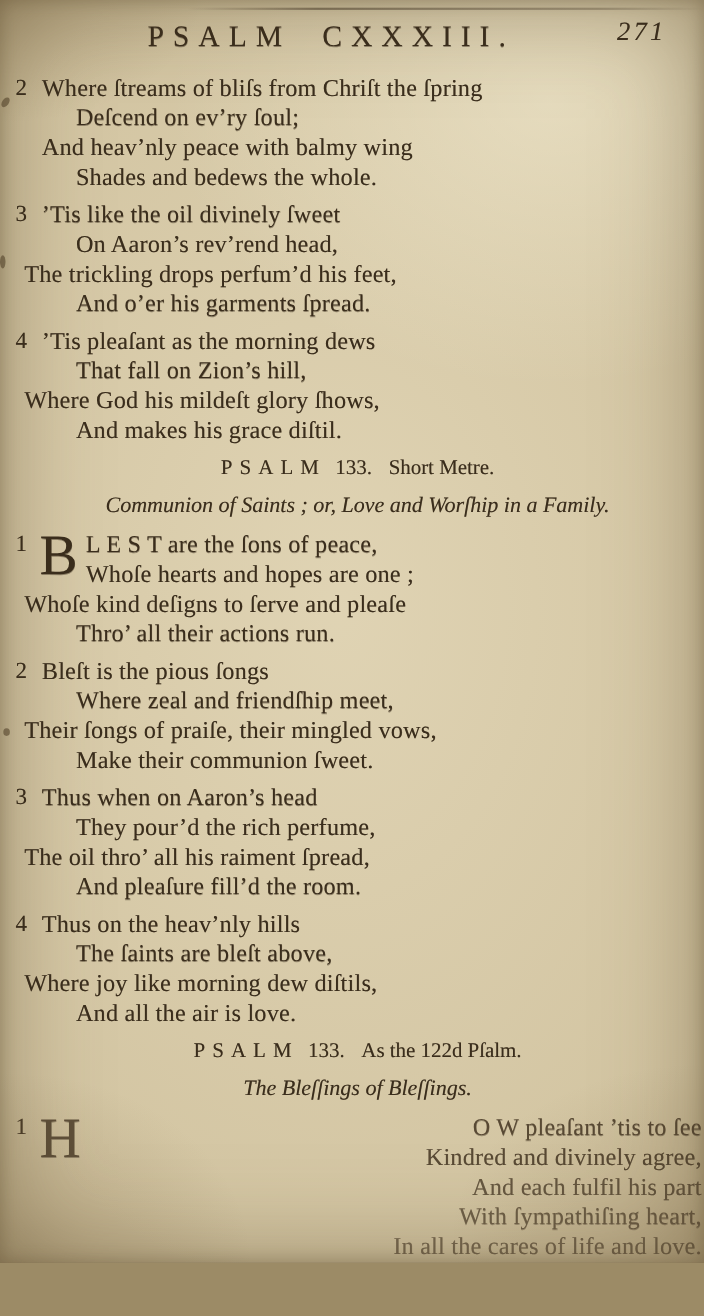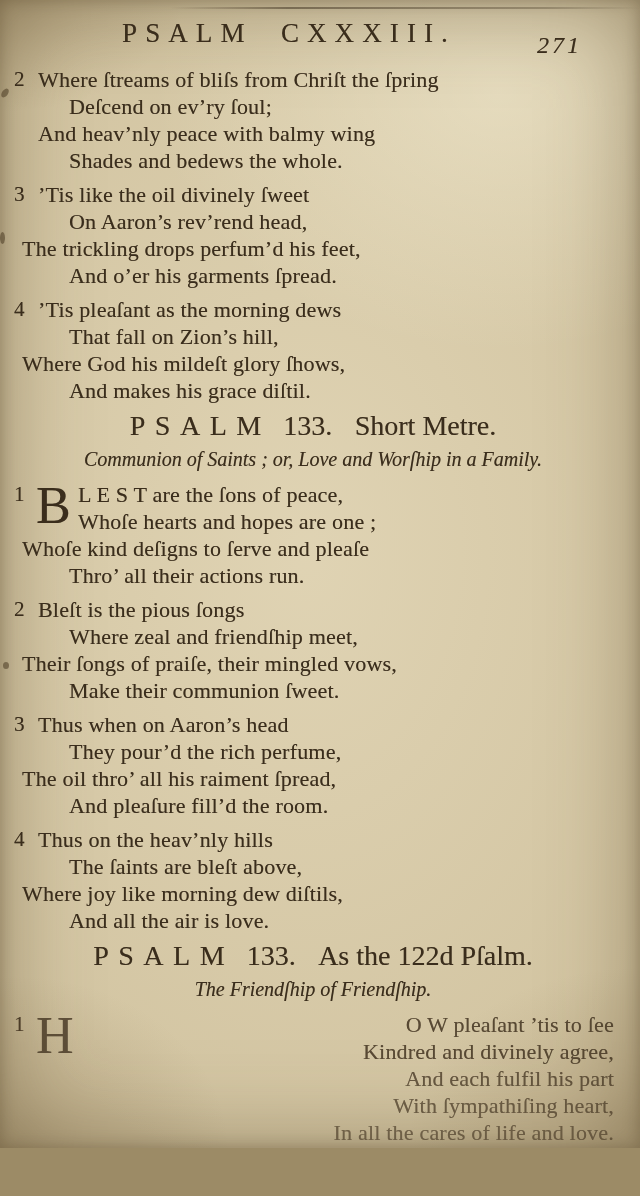--- a/index.html
+++ b/index.html
@@ -13,50 +13,50 @@
     position:relative;width:640px;height:1148px;overflow:hidden;
     color:var(--ink);
     background:
       radial-gradient(ellipse 480px 360px at 78% 8%, rgba(255,250,228,0.40), transparent 72%),
       radial-gradient(ellipse 560px 820px at 48% 48%, rgba(240,230,202,0.45), transparent 78%),
       radial-gradient(ellipse 300px 240px at 2% 100%, rgba(116,94,58,0.30), transparent 72%),
       radial-gradient(ellipse 320px 220px at 100% 98%, rgba(116,94,58,0.25), transparent 72%),
       radial-gradient(ellipse 260px 160px at 0% 0%, rgba(110,88,52,0.28), transparent 70%),
       var(--paper);
     box-shadow: inset 0 0 90px rgba(96,77,46,0.50), inset 0 0 16px rgba(82,64,38,0.40);
-    padding:16px 26px 0 12px;
+    padding:16px 2px 0 12px;
     text-shadow:0.2px 0.3px 0.5px rgba(58,45,28,0.45);
   }
   .top-rule{
     position:absolute;top:7px;left:170px;right:0;height:2px;
     background:linear-gradient(90deg,transparent,rgba(58,45,28,0.50) 25%,rgba(58,45,28,0.30) 80%,transparent);
   }
   .header{position:relative;height:44px;margin-bottom:6px;}
   .title{
     position:absolute;left:0;width:100%;top:2px;text-align:center;
     font-size:27px;letter-spacing:0.30em;word-spacing:0.5em;white-space:nowrap;
     transform:translateX(-24px);
   }
   .pagenum{
-    position:absolute;right:32px;top:16px;
+    position:absolute;right:32px;top:0;
     font-size:24px;font-style:italic;letter-spacing:3px;
   }
   .content{position:relative;font-size:22px;line-height:27px;}
   .verse{position:relative;padding-left:26px;margin-bottom:7px;}
   .vnum{position:absolute;left:2px;top:0;font-size:21px;}
   .line{white-space:nowrap;letter-spacing:0.2px;}
   .ind-1{margin-left:31px;}
   .ind-2{margin-left:40px;}
   .ind-n1{margin-left:-16px;}
   .has-dropcap{min-height:54px;}
   .dropcap{
     position:absolute;left:24px;top:2px;
     font-size:52px;line-height:46px;
   }
-  .heading{text-align:center;font-size:28px;line-height:28px;margin:8px 0 6px;white-space:nowrap;}
+  .heading{text-align:center;font-size:19px;line-height:28px;margin:8px 0 6px;white-space:nowrap;}
   .h-word{letter-spacing:0.34em;}
   .h-num{margin:0 0.8em 0 0.45em;}
   .subtitle{text-align:center;font-style:italic;font-size:20px;line-height:26px;margin:0 0 9px;white-space:nowrap;}
   
   .content > .verse:last-of-type{color:#4b3c28;}
   .content > .verse:last-of-type .line{filter:blur(0.3px);opacity:0.9;text-align:right;}
   .content > .verse:last-of-type .line:nth-child(3){filter:blur(0.5px);opacity:0.8;}
   .content > .verse:last-of-type .line:nth-child(4){filter:blur(0.6px);opacity:0.74;}
   .content > .verse:last-of-type .line:nth-child(5){filter:blur(0.7px);opacity:0.68;}
   .content > .verse:last-of-type .line:nth-child(6){filter:blur(0.6px);opacity:0.76;margin-top:42px;}
@@ -141,21 +141,21 @@
       <div class="verse">
         <span class="vnum">4</span>
         <div class="lines">
           <div class="line ind-0">Thus on the heav’nly hills</div>
           <div class="line ind-1">The ſaints are bleſt above,</div>
           <div class="line ind-n1">Where joy like morning dew diſtils,</div>
           <div class="line ind-1">And all the air is love.</div>
         </div>
       </div>
       <div class="heading"><span class="h-word">PSALM</span><span class="h-num">133.</span><span class="h-rest">As the 122d Pſalm.</span></div>
-      <div class="subtitle">The Friendſhip of Friendſhip.</div>
+      <div class="subtitle">The Bleſſings of Bleſſings.</div>
       <div class="verse has-dropcap">
         <span class="vnum">1</span>
         <span class="dropcap">H</span>
         <div class="lines">
           <div class="line ind-2">O W  pleaſant ’tis to ſee</div>
           <div class="line ind-2">Kindred and divinely agree,</div>
           <div class="line ind-1">And each fulfil his part</div>
           <div class="line ind-1">With ſympathiſing heart,</div>
           <div class="line ind-n1">In all the cares of life and love.</div>
         </div>

